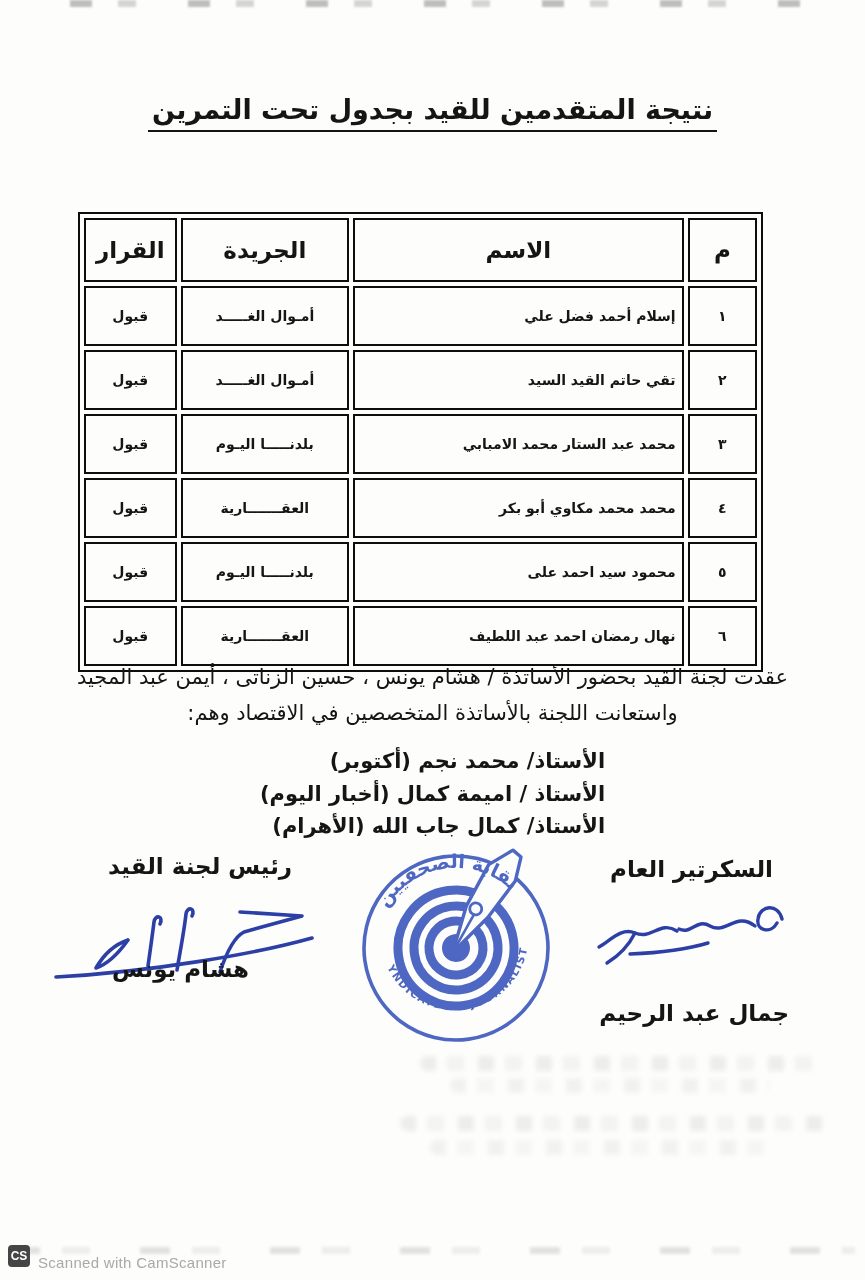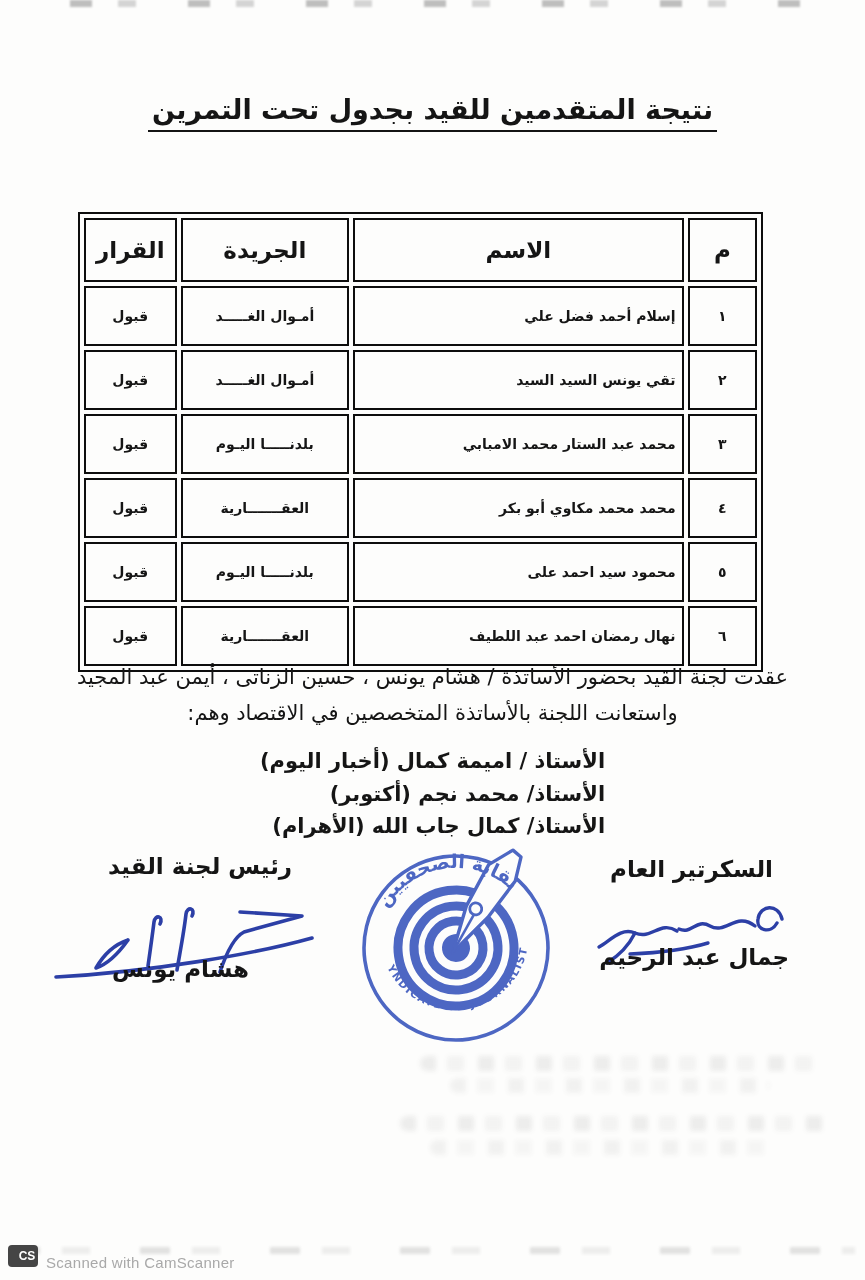--- a/index.html
+++ b/index.html
@@ -84,42 +84,42 @@
     text-align:right;font-weight:bold;
     font-size:21px;line-height:1.55;white-space:nowrap;
   }
   
   .sig-title,.sig-name{
     position:absolute;font-weight:bold;font-size:23px;white-space:nowrap;
   }
   .sig-head-title{top:853px;left:108px;}
   .sig-head-name{top:956px;left:112px;}
   .sig-sec-title{top:856px;right:92px;}
-  .sig-sec-name{top:944px;right:76px;}
+  .sig-sec-name{top:1000px;right:76px;}
   .sig-svg{position:absolute;}
   .sig-head-svg{top:880px;left:40px;}
   .sig-sec-svg{top:893px;right:70px;}
   
   .stamp{
     position:absolute;top:848px;left:356px;width:200px;height:200px;
     transform:rotate(-8deg);
     opacity:.9;
   }
   
   .scanner-mark{
     position:absolute;top:1241px;left:8px;
     display:flex;align-items:center;gap:8px;
     direction:ltr;
   }
   .cs-logo{
     width:22px;height:22px;border-radius:4px;
     background:#454545;color:#fff;
     font-family:"Liberation Sans", sans-serif;
     font-size:12px;font-weight:bold;
-    display:flex;align-items:center;justify-content:center;padding-left:8px;
+    display:flex;align-items:center;justify-content:center;
   }
   .cs-text{
     font-family:"Liberation Sans", sans-serif;
     font-size:15px;color:#a9a9a9;letter-spacing:.3px;margin-top:13px;
   }
 </style>
 </head>
 <body>
 
 <div class="page">
@@ -147,21 +147,21 @@
     </thead>
     <tbody>
         <tr>
           <td class="c-num">١</td>
           <td class="c-name">إسلام أحمد فضل علي</td>
           <td class="c-news">أمـوال الغـــــد</td>
           <td class="c-dec">قبول</td>
         </tr>
         <tr>
           <td class="c-num">٢</td>
-          <td class="c-name">تقي يونس السيد السيد</td>
+          <td class="c-name">تقي حاتم القيد السيد</td>
           <td class="c-news">أمـوال الغـــــد</td>
           <td class="c-dec">قبول</td>
         </tr>
         <tr>
           <td class="c-num">٣</td>
           <td class="c-name">محمد عبد الستار محمد الامبابي</td>
           <td class="c-news">بلدنـــــا اليـوم</td>
           <td class="c-dec">قبول</td>
         </tr>
         <tr>
@@ -184,22 +184,22 @@
         </tr>
       </tbody>
   </table>
 
   <div class="committee-note">
     <span>عقدت لجنة القيد بحضور الأساتذة / هشام يونس ، حسين الزناتى ، أيمن عبد المجيد</span><br>
     <span>واستعانت اللجنة بالأساتذة المتخصصين في الاقتصاد وهم:</span>
   </div>
 
   <div class="experts">
+      <div>الأستاذ/ محمد نجم (أكتوبر)</div>
       <div>الأستاذ / اميمة كمال (أخبار اليوم)</div>
-      <div>الأستاذ/ محمد نجم (أكتوبر)</div>
       <div>الأستاذ/ كمال جاب الله (الأهرام)</div>
     </div>
 
   <div class="sig-title sig-head-title">رئيس لجنة القيد</div>
   <svg class="sig-svg sig-head-svg" width="300" height="112" viewBox="0 0 300 112">
     <g fill="none" stroke="#2c3fa6" stroke-width="3.6" stroke-linecap="round" stroke-linejoin="round">
       <path d="M200,32 L262,36 L204,52 C196,56 188,68 180,92"></path>
       <path d="M272,58 C215,74 110,92 16,97"></path>
       <path d="M152,36 C156,28 147,26 146,34 C144,52 140,72 137,90"></path>
       <path d="M120,44 C124,36 115,34 114,42 C112,58 110,72 108,86"></path>

